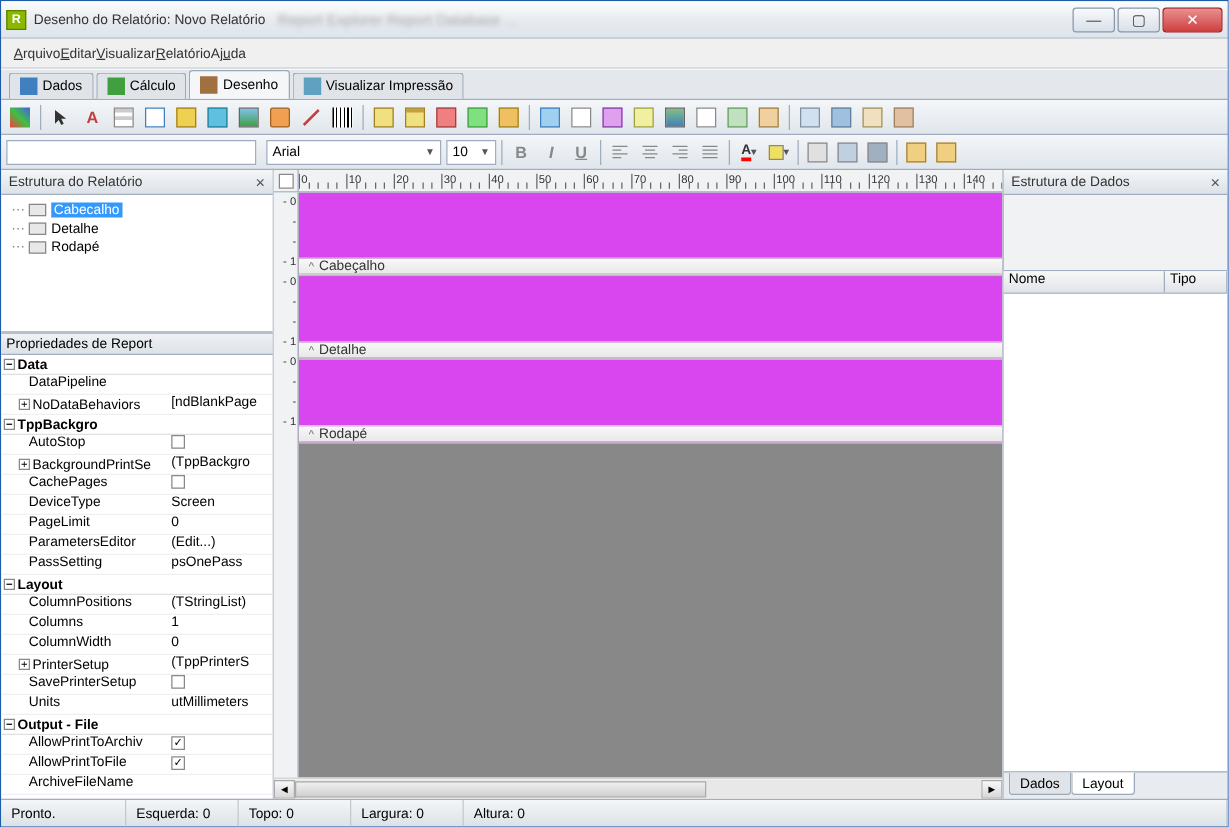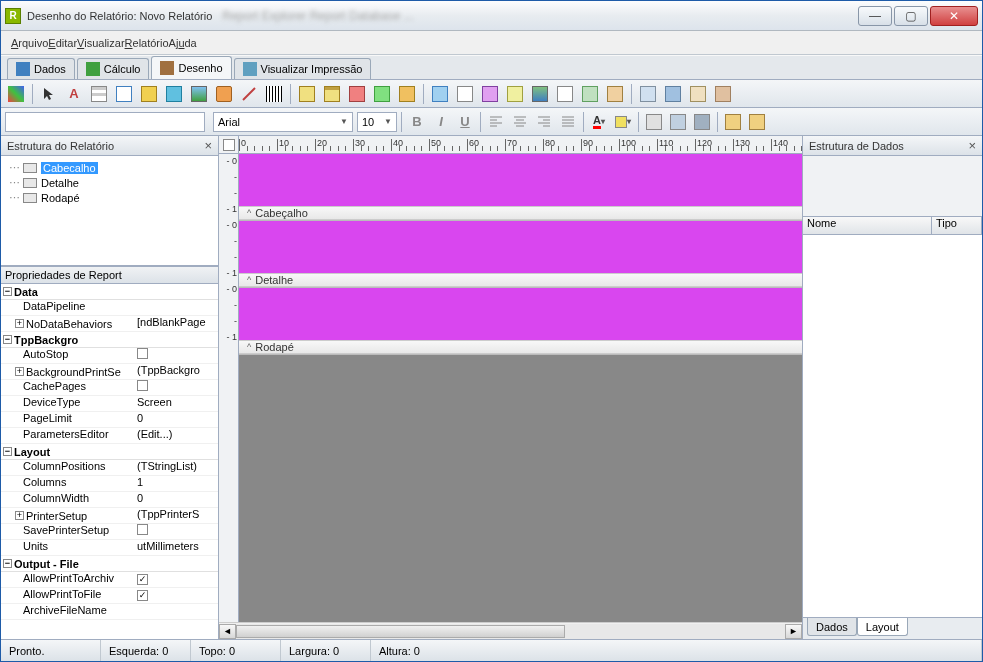--- a/index.html
+++ b/index.html
@@ -345,20 +345,24 @@
             <div class="propname">DeviceType</div>
             <div class="propval">Screen</div>
           </div>
         <div class="proprow">
             <div class="propname">PageLimit</div>
             <div class="propval">0</div>
           </div>
         <div class="proprow">
             <div class="propname">ParametersEditor</div>
             <div class="propval">(Edit...)</div>
+          </div>
+        <div class="proprow">
+            <div class="propname">PassSetting</div>
+            <div class="propval">psOnePass</div>
           </div>
         <div class="propcat">
             <div class="expbox">−</div>
             <span>Layout</span>
           </div>
         <div class="proprow">
             <div class="propname">ColumnPositions</div>
             <div class="propval">(TStringList)</div>
           </div>
         <div class="proprow">

